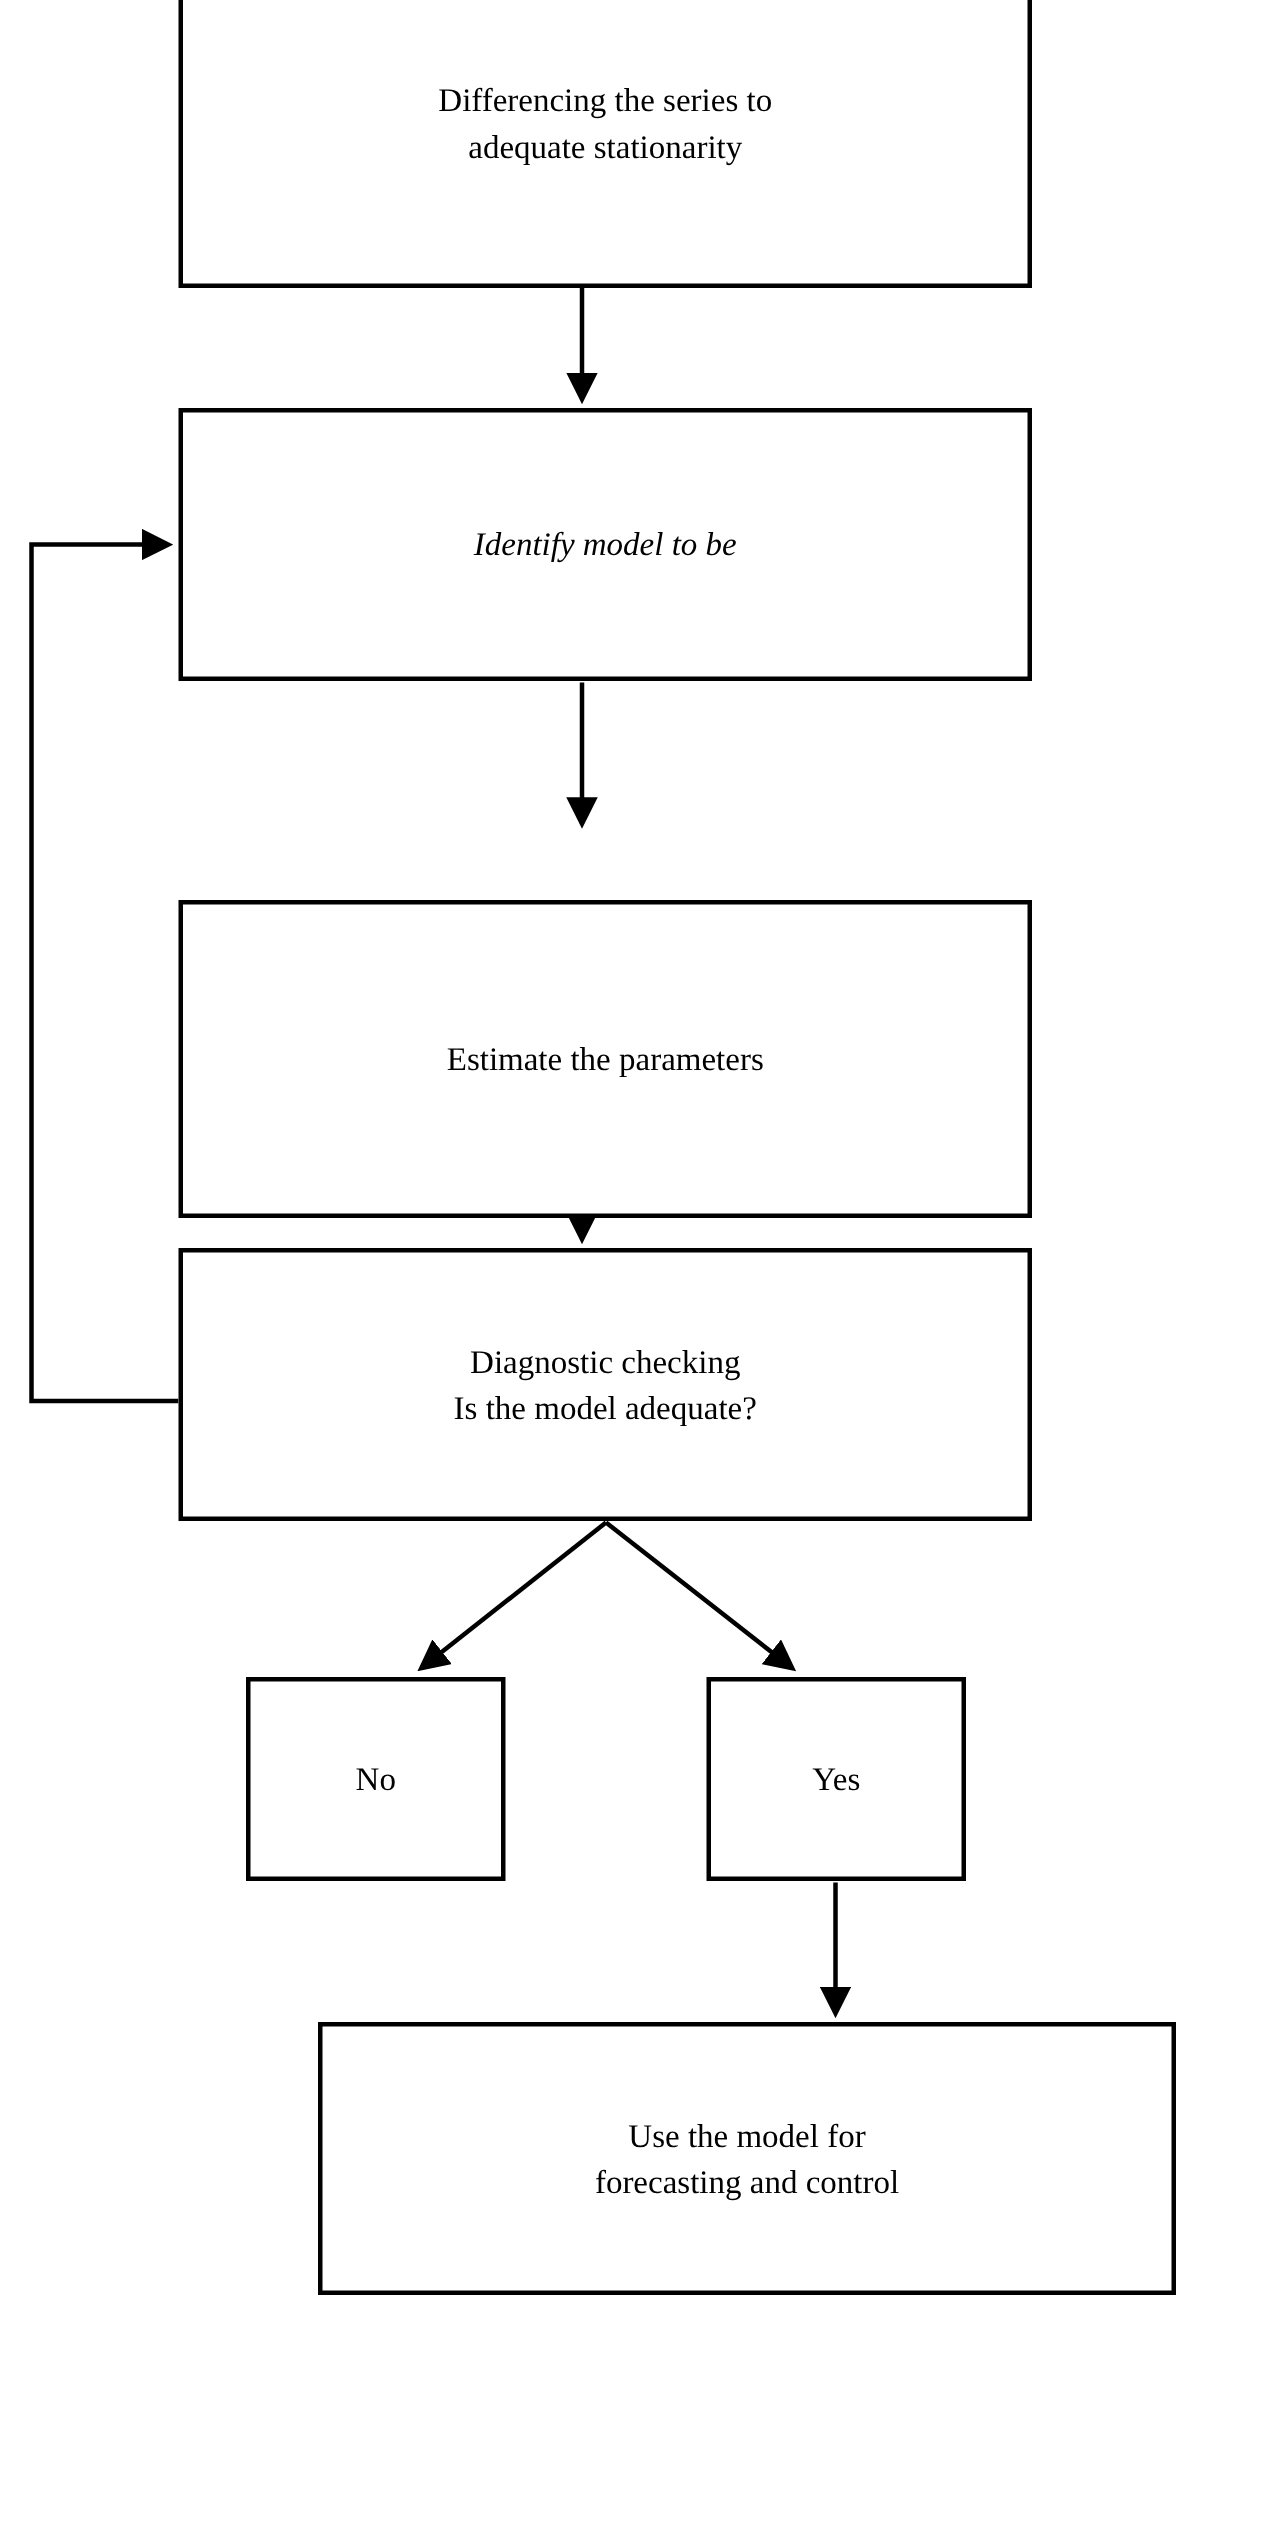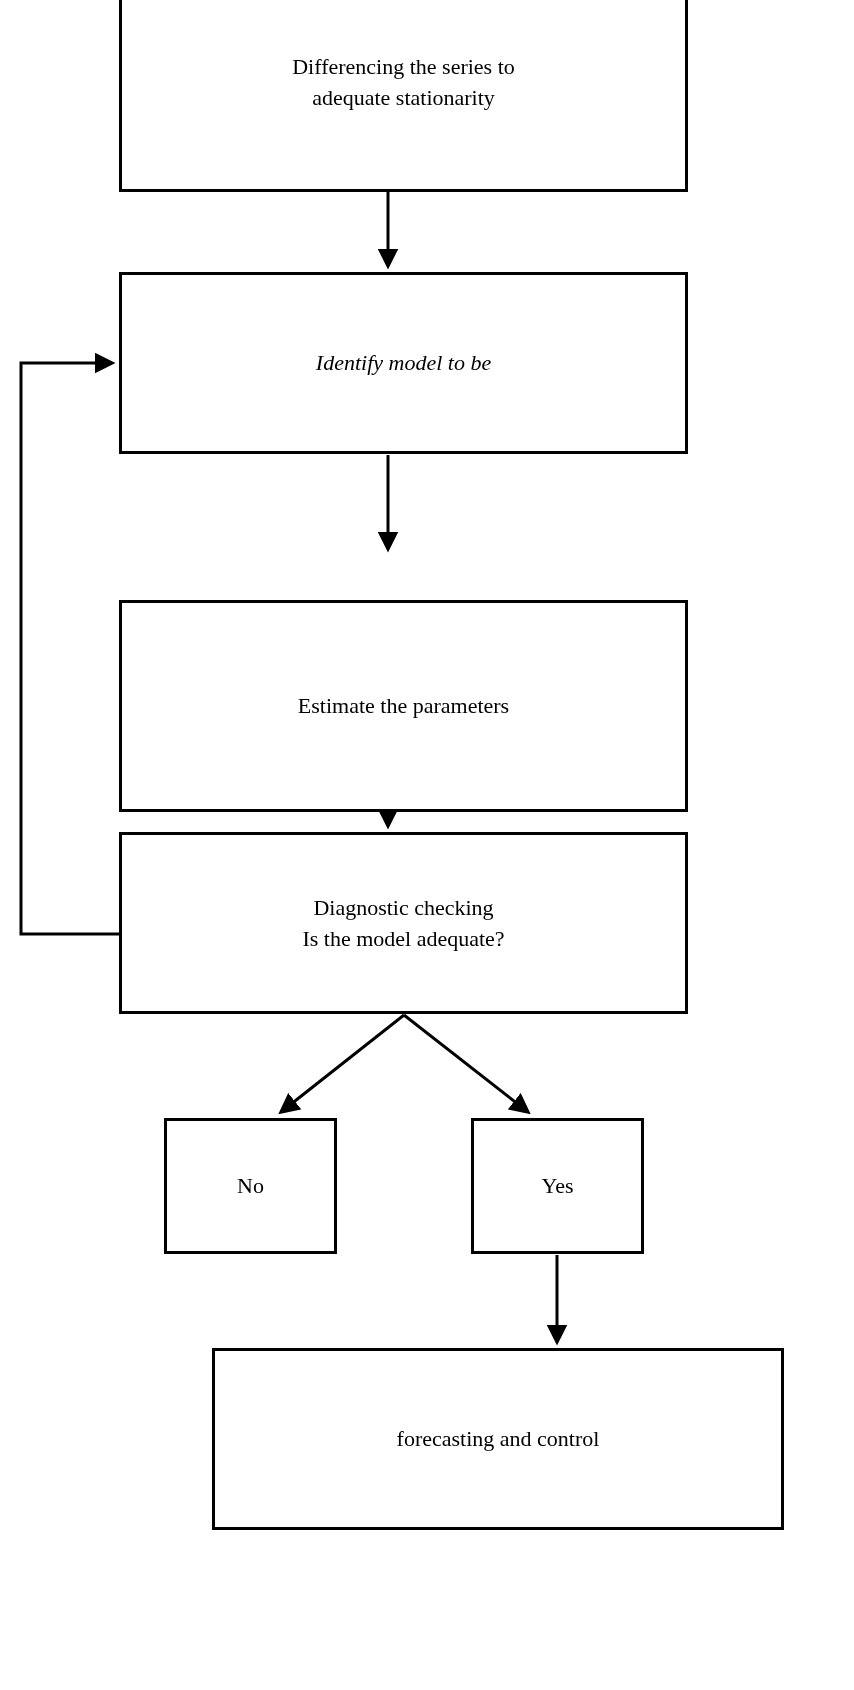--- a/index.html
+++ b/index.html
@@ -110,16 +110,17 @@
 
   <div class="node-box" id="box-yes">
     <div class="node-text">Yes</div>
   </div>
 
   <div class="node-box" id="box-no">
     <div class="node-text">No</div>
   </div>
 
   <div class="node-box" id="box-use-model">
+    <div class="node-text">Use the model for</div>
     <div class="node-text">forecasting and control</div>
   </div>
 
 </div>
 
 </body></html>

